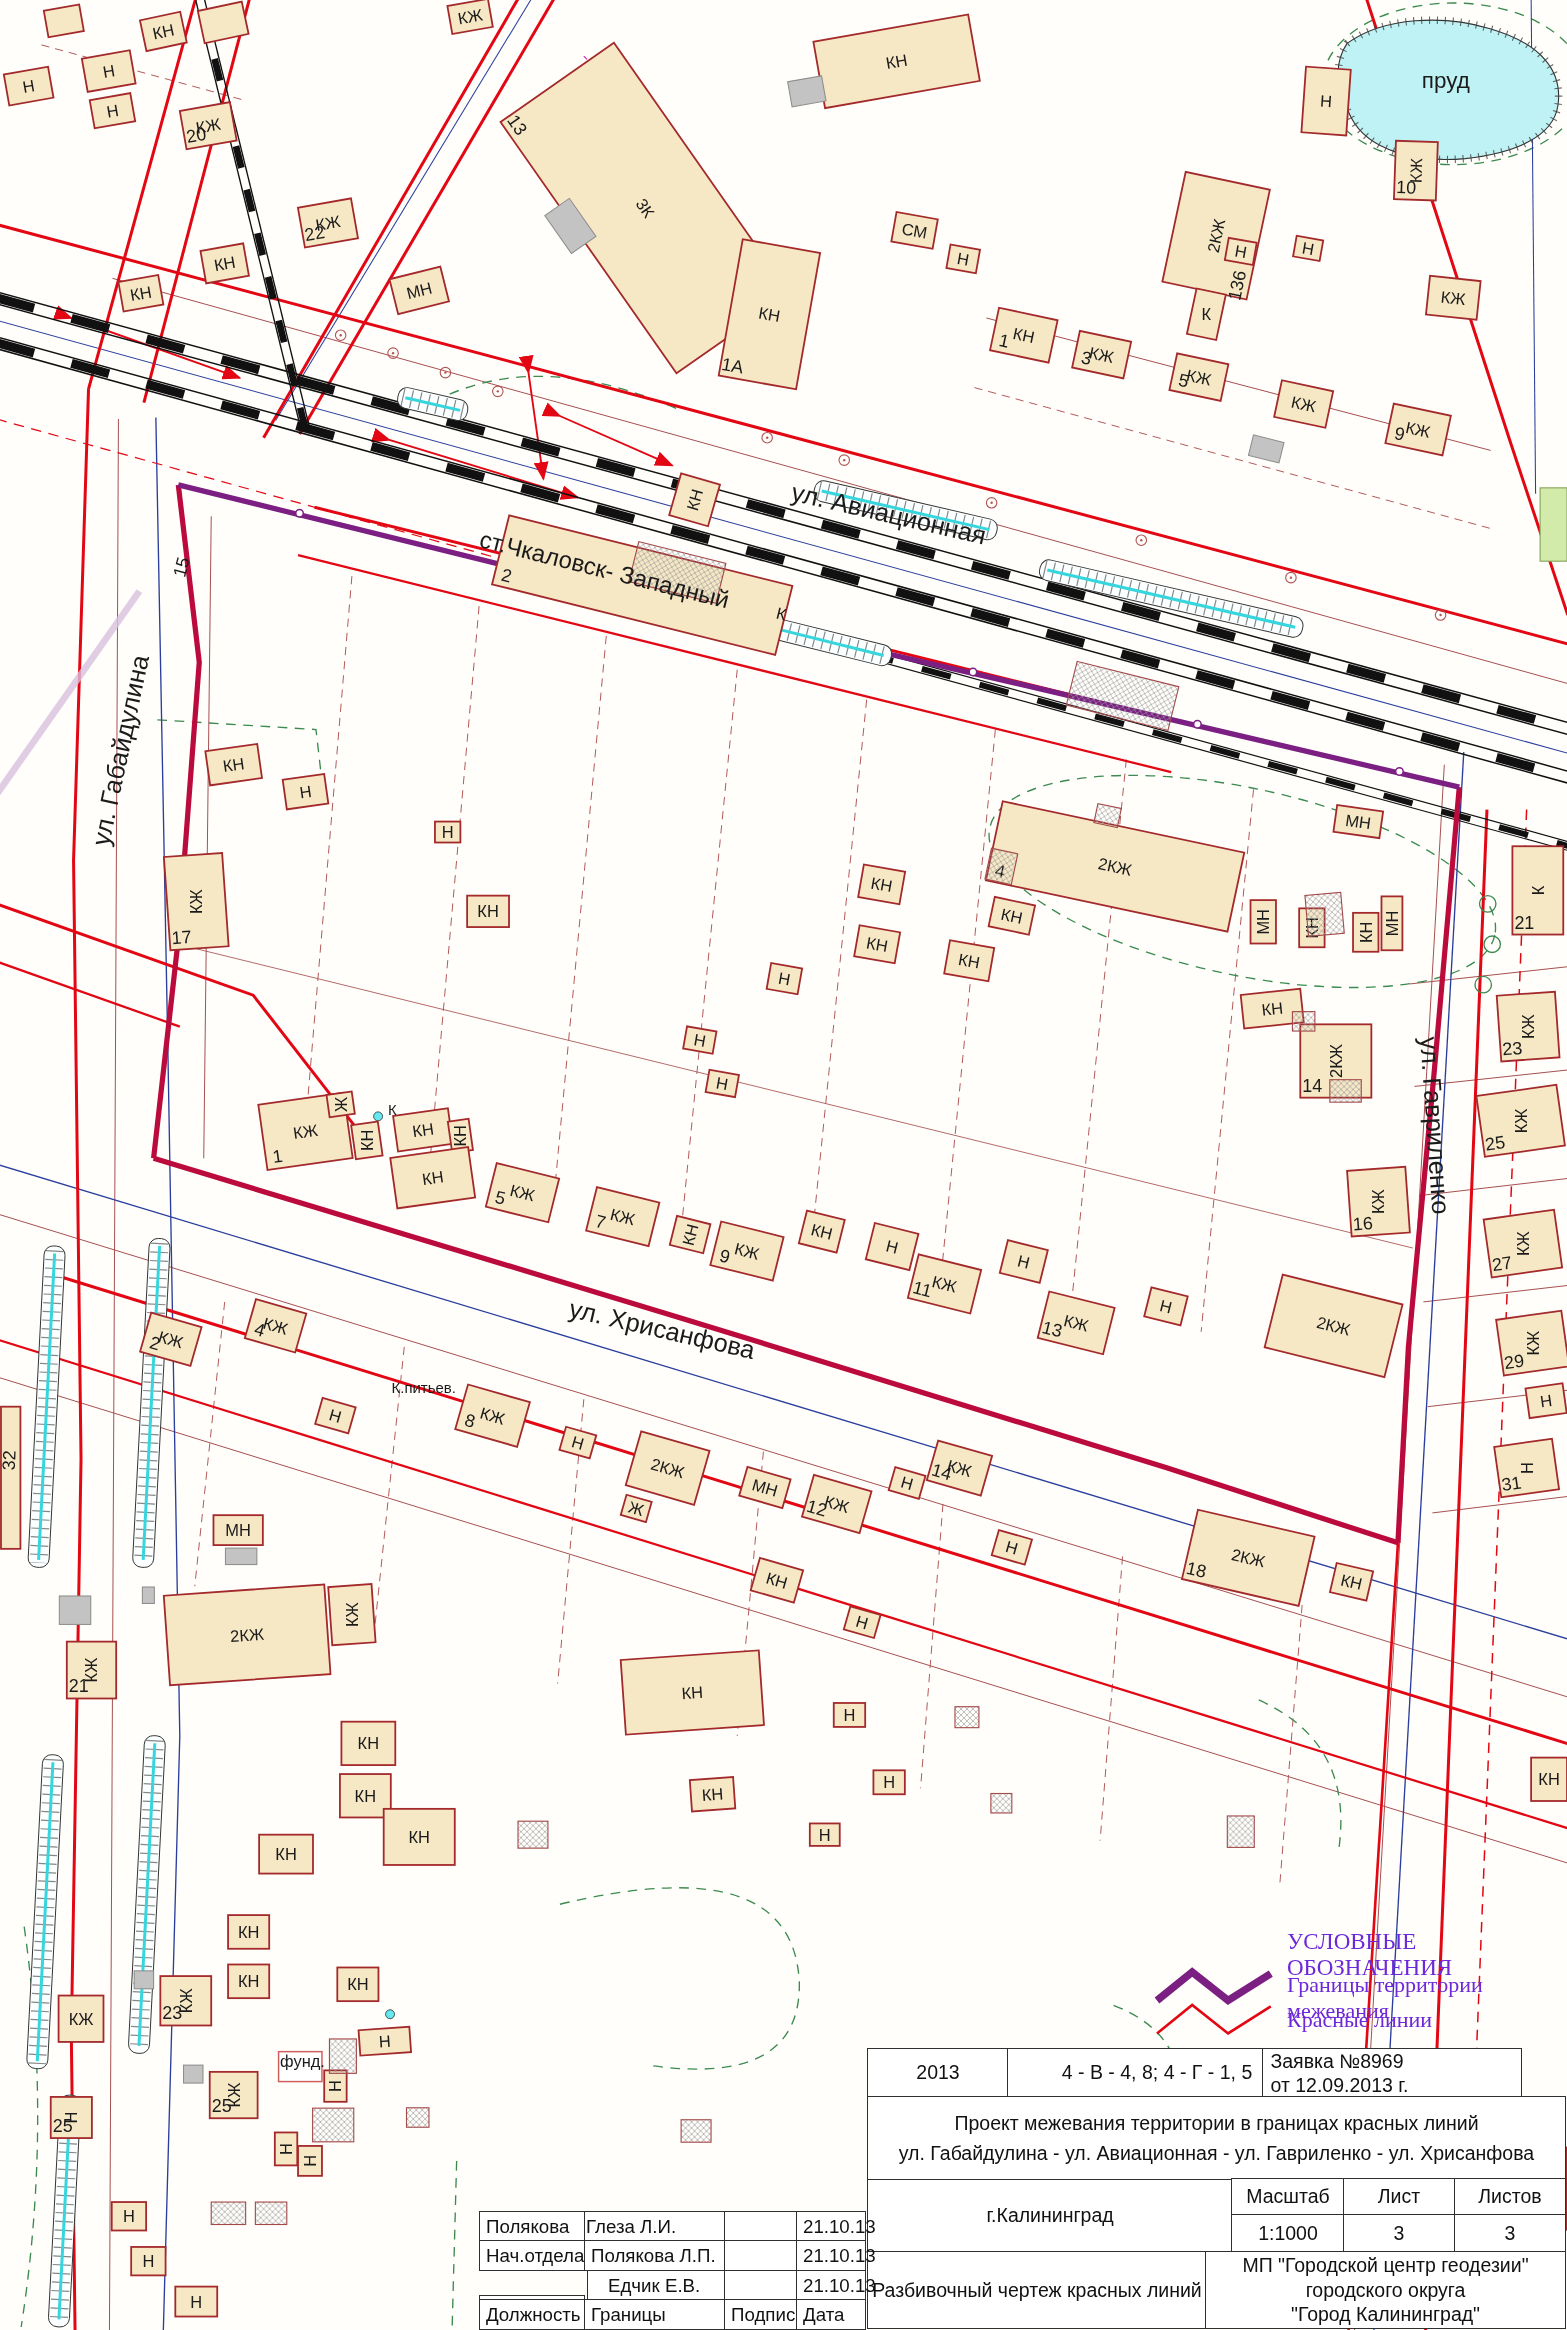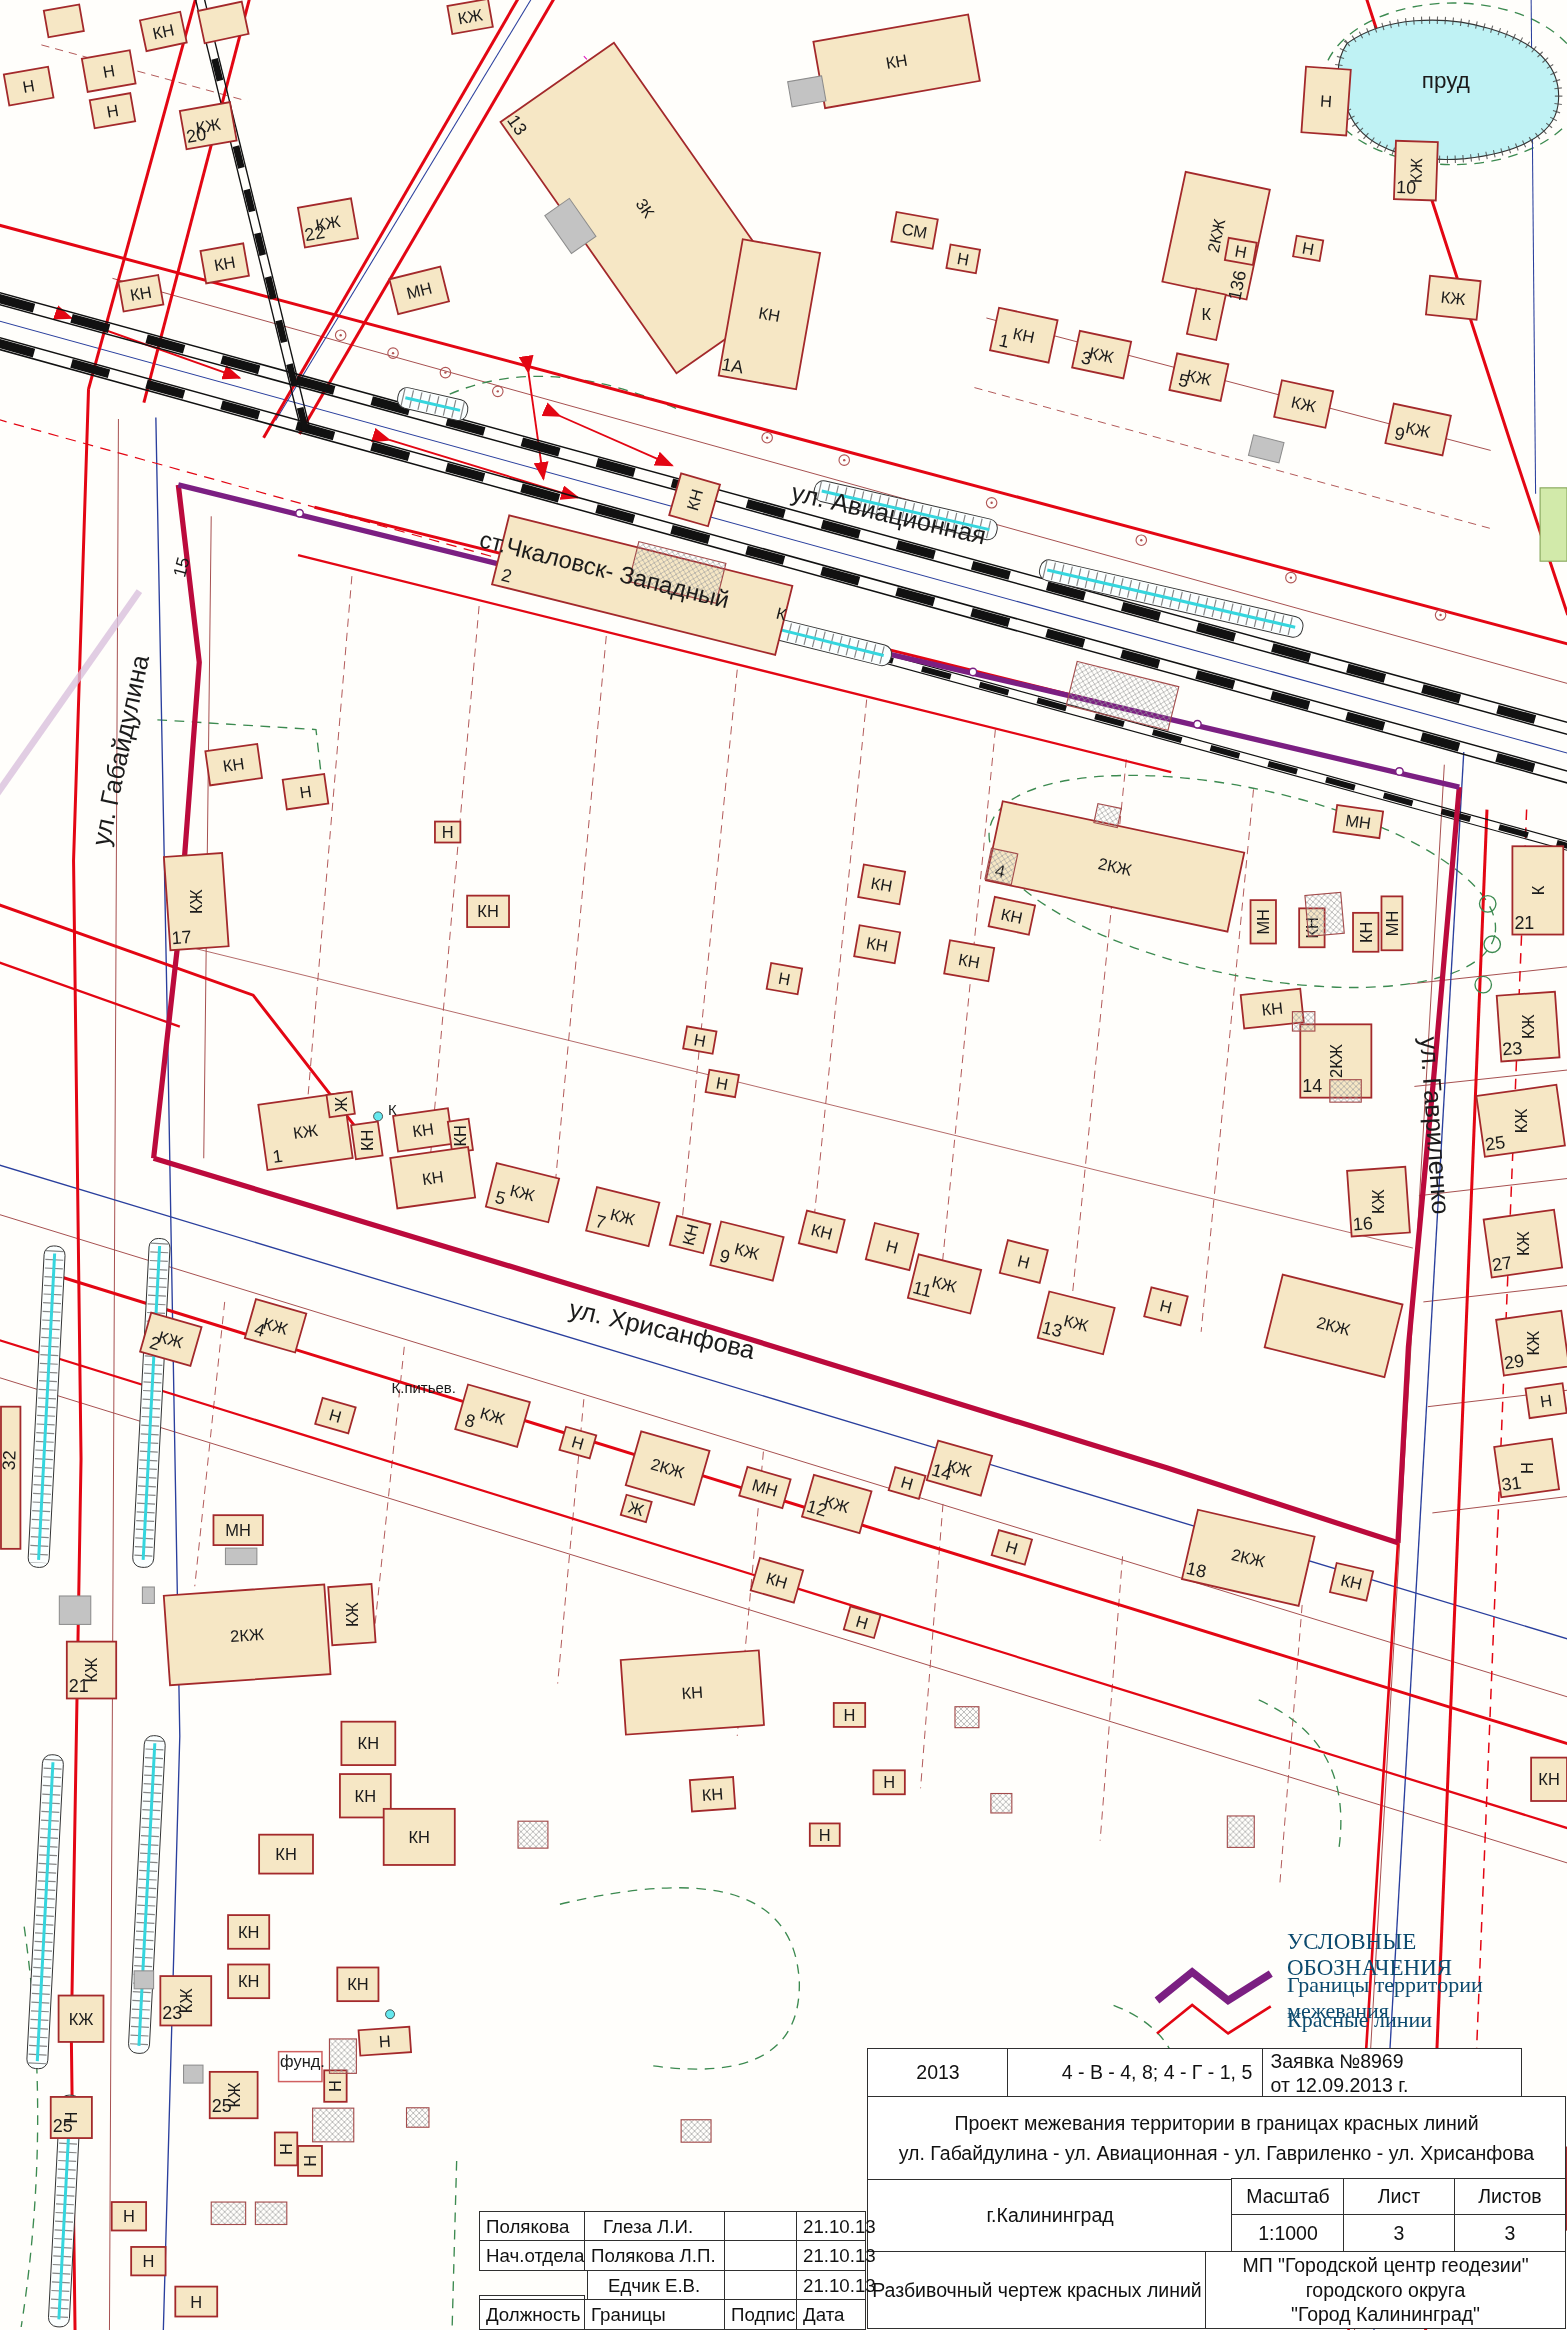--- a/index.html
+++ b/index.html
@@ -5,21 +5,21 @@
   html,body{margin:0;padding:0;background:#fffefb;}
   #stage{position:relative;width:1568px;height:2330px;overflow:hidden;
          font-family:"Liberation Sans",sans-serif;background:#fffefb;}
   #map-svg{position:absolute;left:0;top:0;}
   .cell{position:absolute;border:1.5px solid #2f2f2f;box-sizing:border-box;background:#fff;
         display:flex;align-items:center;justify-content:center;text-align:center;
         font:19.5px/1.25 "Liberation Sans",sans-serif;color:#111;}
   .cell.left{justify-content:flex-start;padding-left:7.5px;}
   .cell.twocol{flex-direction:column;}
   #legend{position:absolute;left:1151px;top:1929px;width:416px;height:114px;
-          font-family:"Liberation Serif",serif;color:#0c4a6e;}
+          font-family:"Liberation Serif",serif;color:#6d28d9;}
   #legend .lg-title{position:absolute;left:136px;top:0;font-size:23px;}
   #legend .lg-item{position:absolute;left:136px;font-size:22px;}
   #legend svg{position:absolute;left:0;top:22.4px;}
   .maptext{fill:#1b1b1b;}
 </style>
 </head>
 <body>
 <div id="stage">
 
 <svg id="map-svg" width="1568" height="2330" viewBox="0 0 2095 3114">
@@ -830,21 +830,21 @@
 <div class="cell" style="left:1454px;top:2214px;width:112px;height:39px">3</div>
 <div class="cell" style="left:867px;top:2251px;width:340px;height:78px">Разбивочный чертеж красных линий</div>
 <div class="cell twocol" style="left:1205px;top:2251px;width:361px;height:78px">
   <span>МП "Городской центр геодезии"</span>
   <span>городского округа</span>
   <span>"Город Калининград"</span>
 </div>
 
 <div id="tb-rows">
       <div class="cell left" style="left: 479px; top: 2211px; width: 106px; height: 31px; font-size: 18.7px; padding-left: 6px;">Полякова</div>
-      <div class="cell left" style="left: 584px; top: 2211px; width: 142px; height: 31px; font-size: 18.7px; padding-left: 18px;">Глеза Л.И.</div>
+      <div class="cell left" style="left: 584px; top: 2211px; width: 142px; height: 31px; font-size: 18.7px; padding-left: 1px;">Глеза Л.И.</div>
       <div class="cell left" style="left: 724px; top: 2211px; width: 73px; height: 31px; font-size: 18.7px; padding-left: 6px;"></div>
       <div class="cell left" style="left: 796px; top: 2211px; width: 70px; height: 31px; font-size: 18.7px; padding-left: 6px;">21.10.13</div>
       <div class="cell left" style="left: 479px; top: 2240px; width: 106px; height: 31px; font-size: 18.7px; padding-left: 6px;">Нач.отдела</div>
       <div class="cell left" style="left: 584px; top: 2240px; width: 142px; height: 31px; font-size: 18.7px; padding-left: 6px;">Полякова Л.П.</div>
       <div class="cell left" style="left: 724px; top: 2240px; width: 73px; height: 31px; font-size: 18.7px; padding-left: 6px;"></div>
       <div class="cell left" style="left: 796px; top: 2240px; width: 70px; height: 31px; font-size: 18.7px; padding-left: 6px;">21.10.13</div>
       <div class="cell left" style="left: 479px; top: 2270px; width: 106px; height: 31px; font-size: 18.7px; padding-left: 6px; margin-top: 25px;">Геодезист</div>
       <div class="cell left" style="left: 587px; top: 2270px; width: 142px; height: 31px; font-size: 18.7px; padding-left: 20px;">Едчик Е.В.</div>
       <div class="cell left" style="left: 724px; top: 2270px; width: 73px; height: 31px; font-size: 18.7px; padding-left: 6px;"></div>
       <div class="cell left" style="left: 796px; top: 2270px; width: 70px; height: 31px; font-size: 18.7px; padding-left: 6px;">21.10.13</div>

